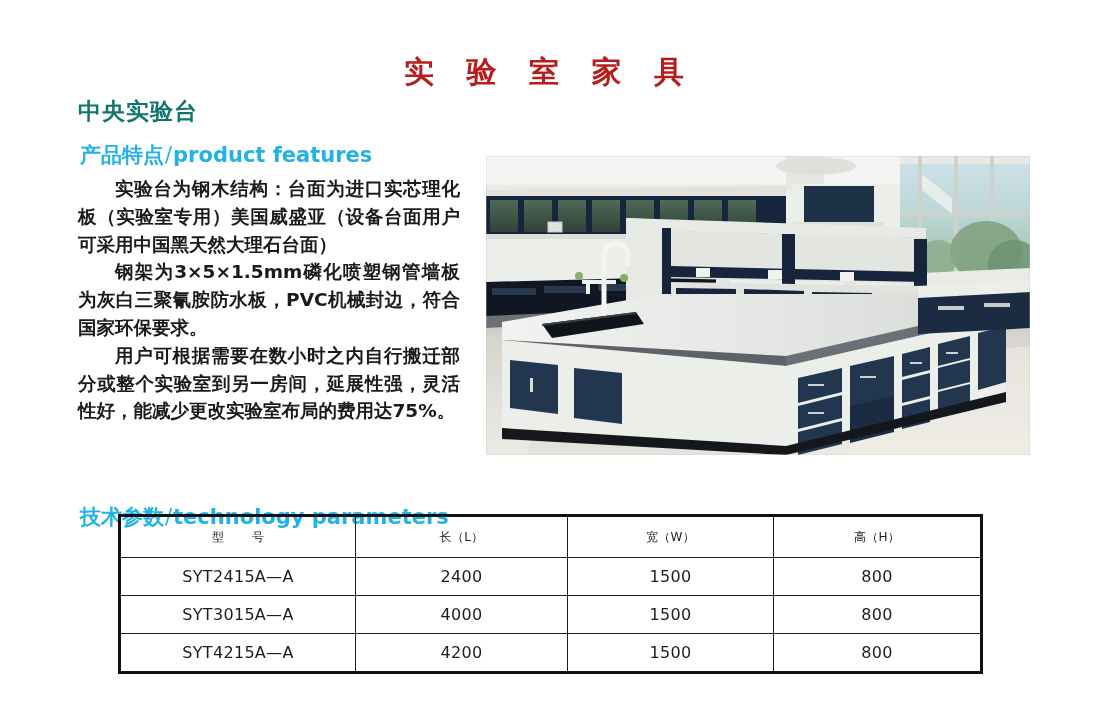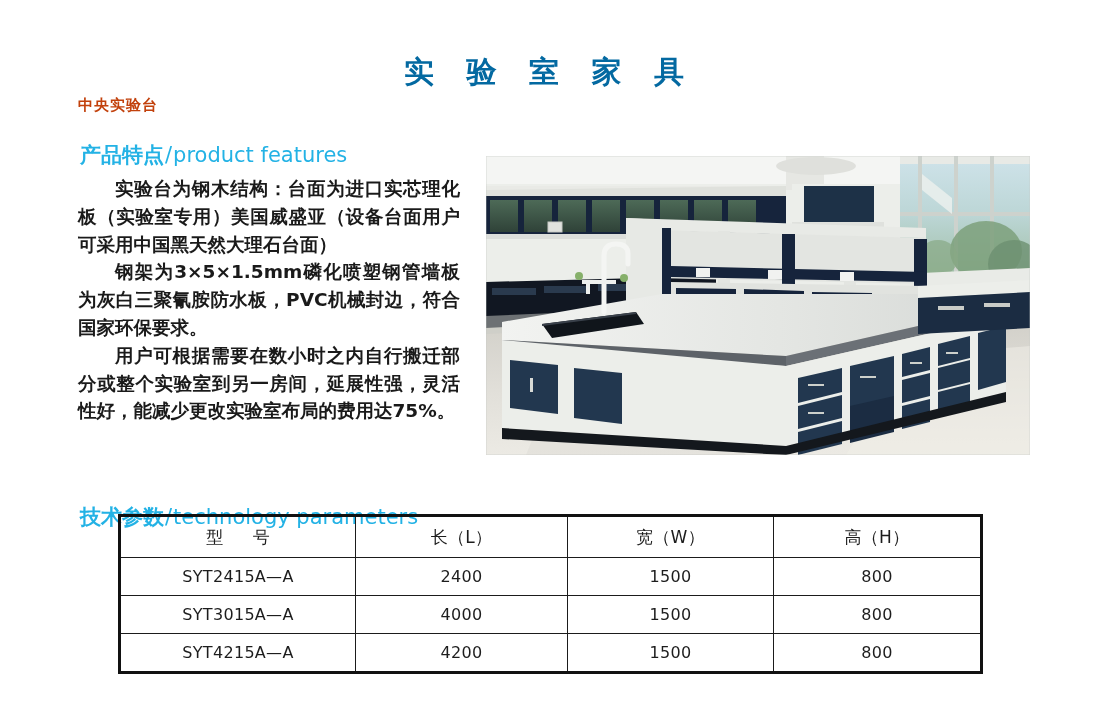--- a/index.html
+++ b/index.html
@@ -12,44 +12,44 @@
     position:relative;
   }
   .page{position:relative;width:1099px;height:715px;}
 
   
   .page-title{
     position:absolute;left:0;top:52px;width:1099px;
     text-align:center;
     font-size:30px;font-weight:bold;
     letter-spacing:11px;
-    color:#0369a1;
+    color:#b91c1c;
     font-family:"DejaVu Sans","Liberation Sans",sans-serif;
   }
 
   
   .left-col{position:absolute;left:0;top:0;width:480px;height:715px;}
 
   .section-sub{
     position:absolute;left:78px;top:96px;
-    font-size:15px;font-weight:bold;color:#c2410c;
+    font-size:23px;font-weight:bold;color:#0f766e;
     letter-spacing:1px;
     font-family:"DejaVu Sans","Liberation Sans",sans-serif;
   }
 
   .heading-cyan{
     position:absolute;
     font-size:21px;
     color:#23b2e5;
     white-space:nowrap;
     font-family:"DejaVu Sans","Liberation Sans",sans-serif;
   }
   .heading-cyan .cn{font-weight:bold;letter-spacing:0px;font-family:Liberation Mono, monospace;}
   .heading-cyan .slash{font-weight:400;padding:0 1px;}
-  .heading-cyan .en{font-weight:400;letter-spacing:0px;}
+  .heading-cyan .en{font-weight:700;letter-spacing:0px;}
 
   #features-heading{left:80px;top:141px;}
   #tech-heading{left:80px;top:503px;}
 
   .body-text{
     position:absolute;left:78px;top:175px;width:382px;
     font-size:18.5px;
     line-height:27.8px;
     color:#1a1a1a;
     font-family:"DejaVu Sans","Liberation Sans",sans-serif;
@@ -84,21 +84,21 @@
     height:35px;
     text-align:center;
     vertical-align:middle;
     font-size:16px;
     color:#1d1d1d;
     font-family:"DejaVu Sans","Liberation Sans",sans-serif;
     letter-spacing:0.3px;
   }
   table.spec tr.head td{
     height:38px;
-    font-size:17px;
+    font-size:12px;
   }
   table.spec tr.head td.model{letter-spacing:12px;text-indent:12px;}
   col.c1{width:236px;}
   col.c2{width:212px;}
   col.c3{width:206px;}
   col.c4{width:208px;}
 </style>
 </head>
 <body>
 

